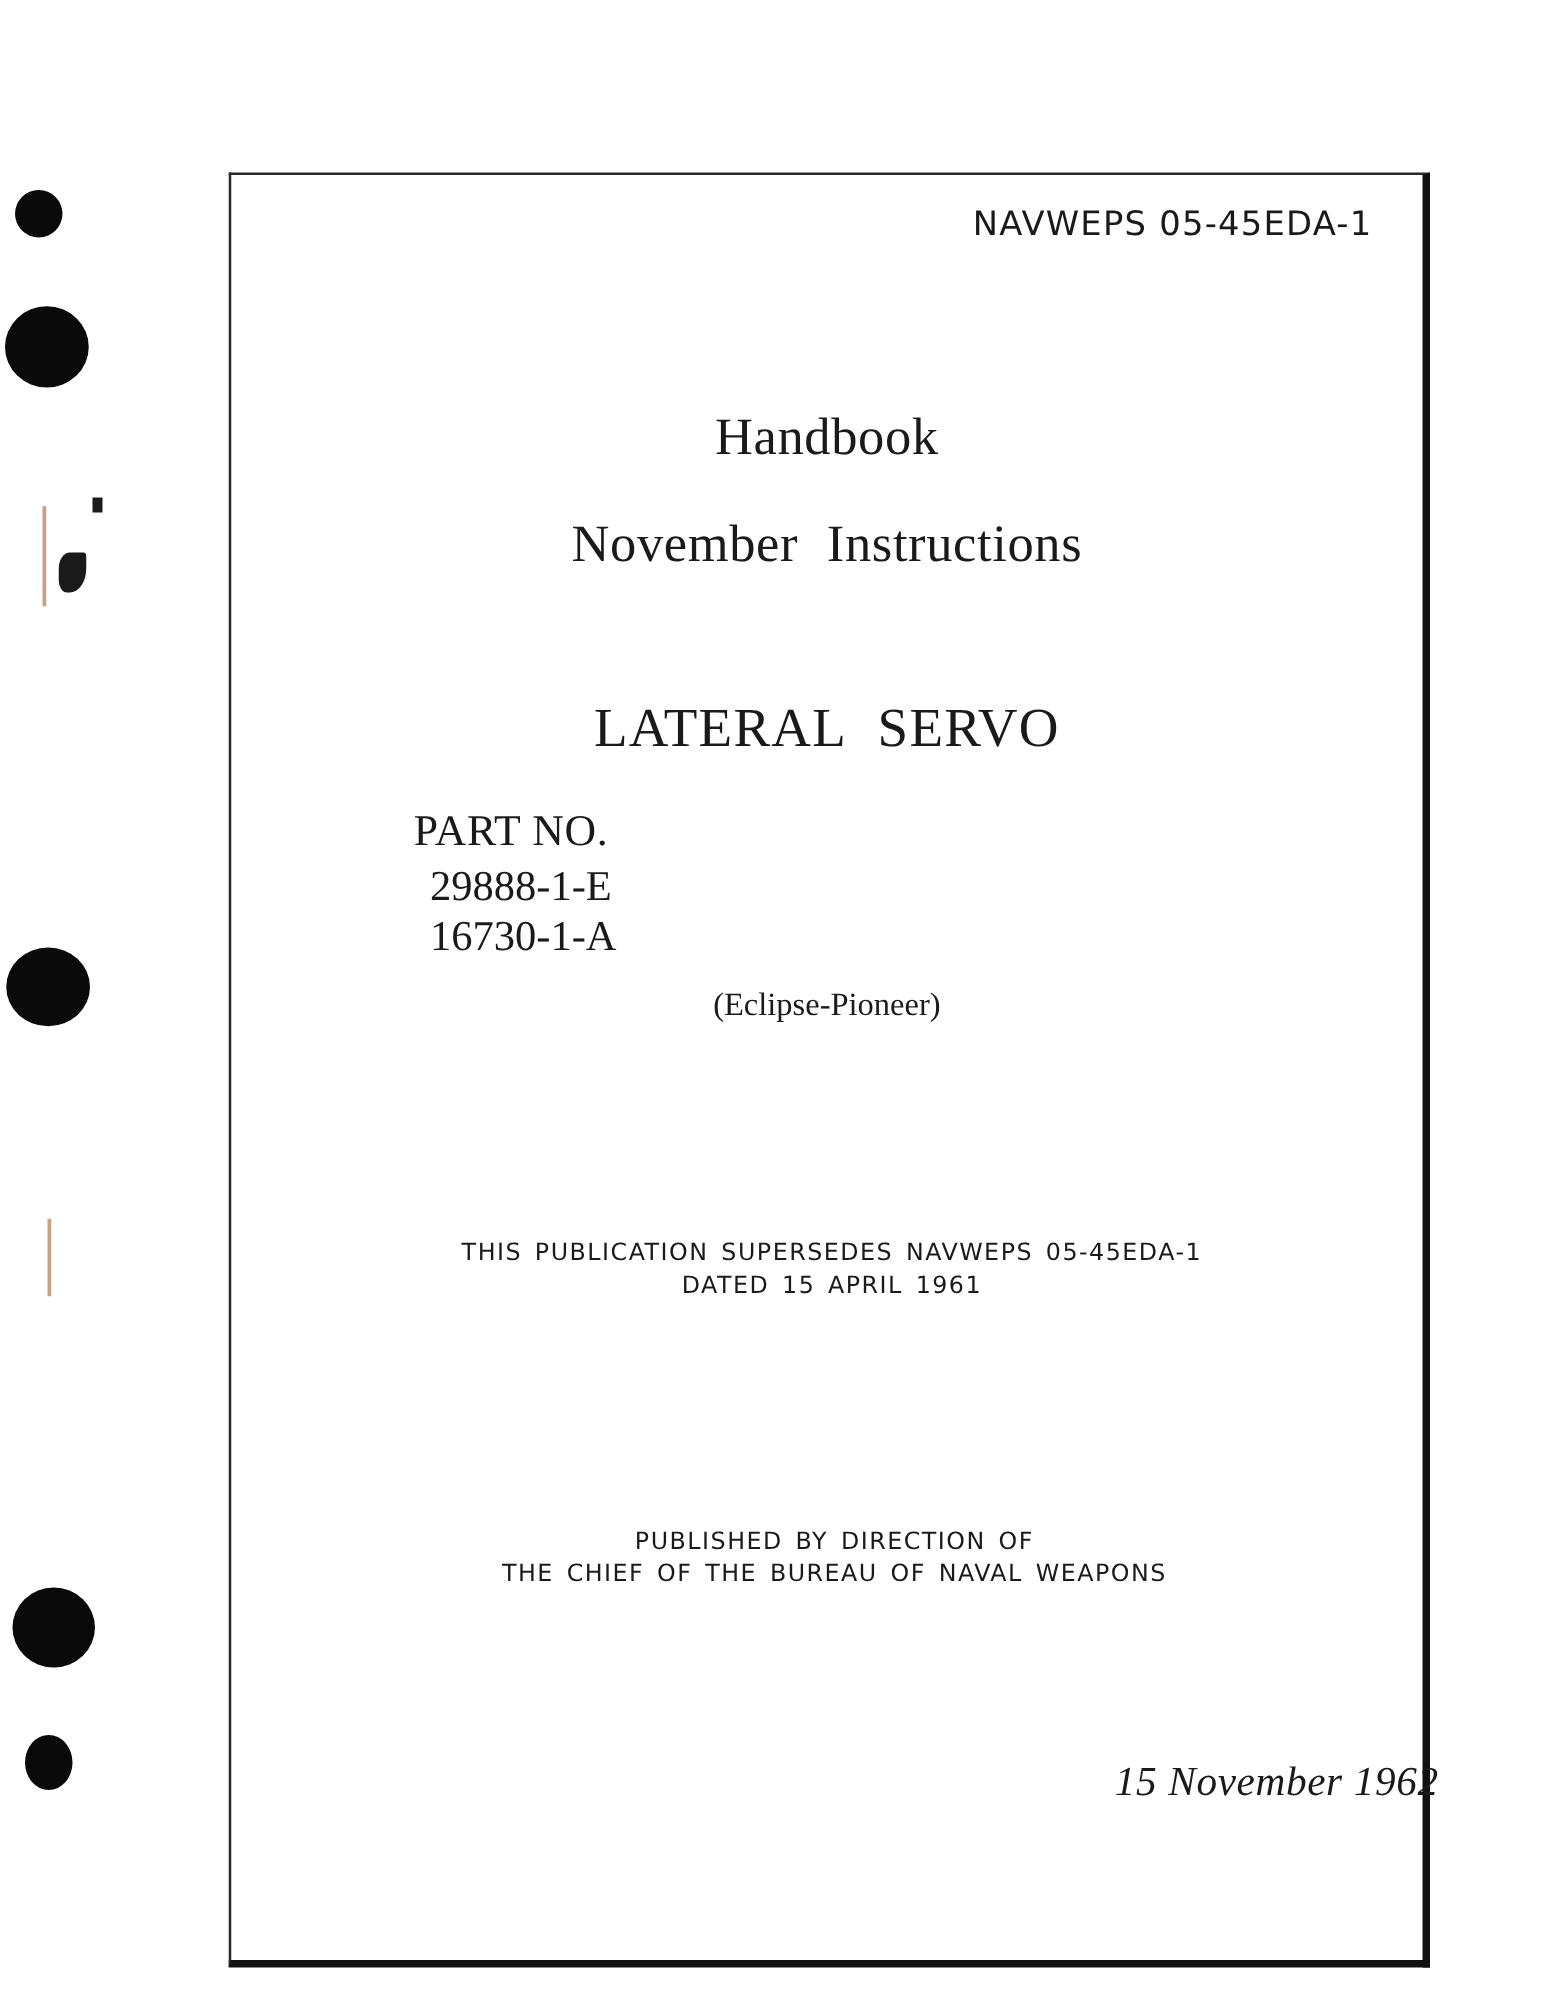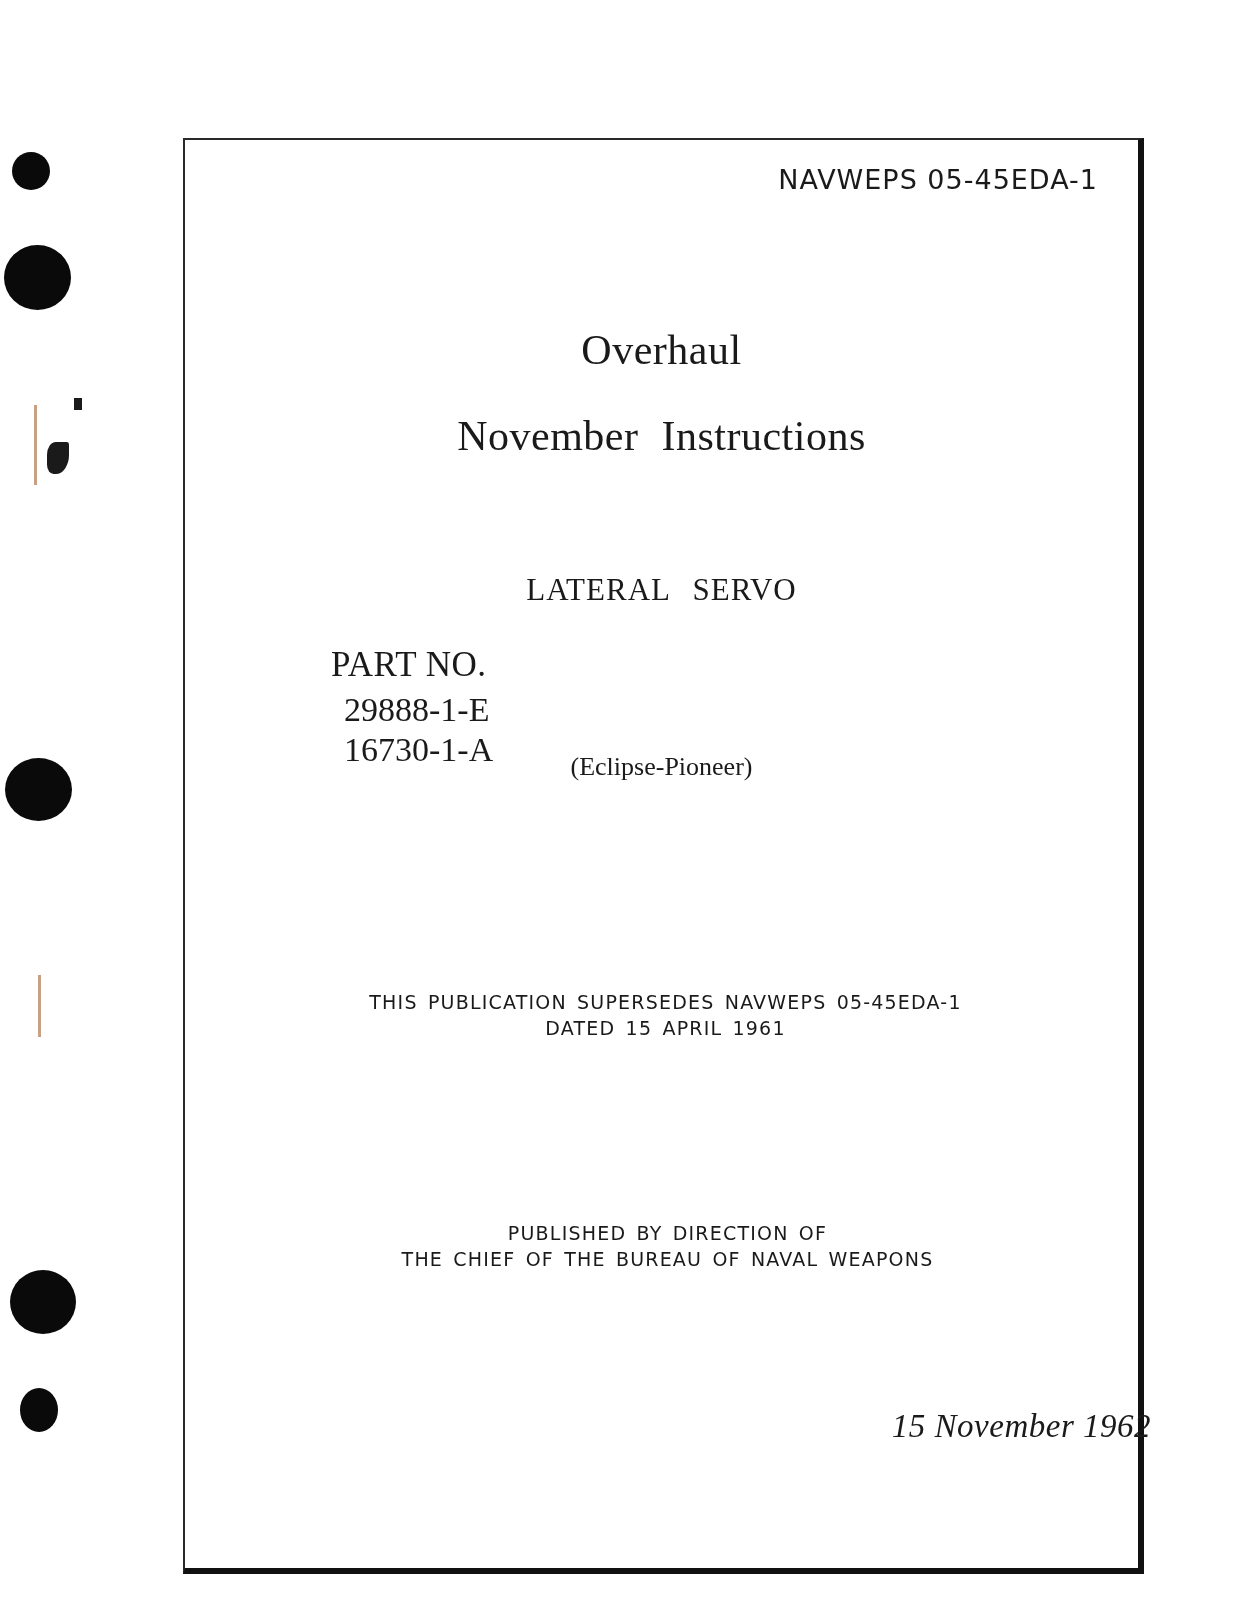--- a/index.html
+++ b/index.html
@@ -65,22 +65,22 @@
       font-size: 42px;
       letter-spacing: 0.5px;
     }
     .overhaul {
       top: 272px;
       font-size: 42px;
       word-spacing: 12px;
       letter-spacing: 0.5px;
     }
     .title {
-      top: 432px;
-      font-size: 31px;
+      top: 417px;
+      font-size: 44px;
       letter-spacing: 1px;
       word-spacing: 14px;
     }
     .col {
       position: absolute;
       font-size: 34px;
       line-height: 40px;
     }
     .col .hdr {
       font-size: 35px;
@@ -95,21 +95,21 @@
       padding-left: 13px;
     }
     .col-fsn {
       left: 446px;
       top: 505px;
     }
     .col-fsn .val {
       padding-left: 12px;
     }
     .mfr {
-      top: 612px;
+      top: 649px;
       font-size: 26px;
     }
     .notice {
       font-size: 19px;
       letter-spacing: 1.2px;
       word-spacing: 3px;
       line-height: 26px;
     }
     .supersedes {
       top: 849px;
@@ -139,21 +139,21 @@
 
 <div class="rust" style="left:34px;top:405px;width:3px;height:80px;"></div>
 <div class="mark" style="left:74px;top:398px;width:8px;height:12px;"></div>
 <div class="mark" style="left:47px;top:442px;width:22px;height:32px;border-radius:40% 10% 60% 30%;"></div>
 <div class="rust" style="left:38px;top:975px;width:3px;height:62px;"></div>
 
 <div class="frame">
 
   <div class="pubno sans">NAVWEPS 05-45EDA-1</div>
 
-  <div class="center-line handbook serif">Overhaul</div>
+  <div class="center-line handbook serif">Handbook</div>
 
   <div class="center-line overhaul serif">November Instructions</div>
 
   <div class="center-line title serif">LATERAL SERVO</div>
 
   <div class="col col-part serif">
     <div class="hdr">PART NO.</div>
     <div class="val">29888-1-E</div>
     <div class="val">16730-1-A</div>
   </div>

